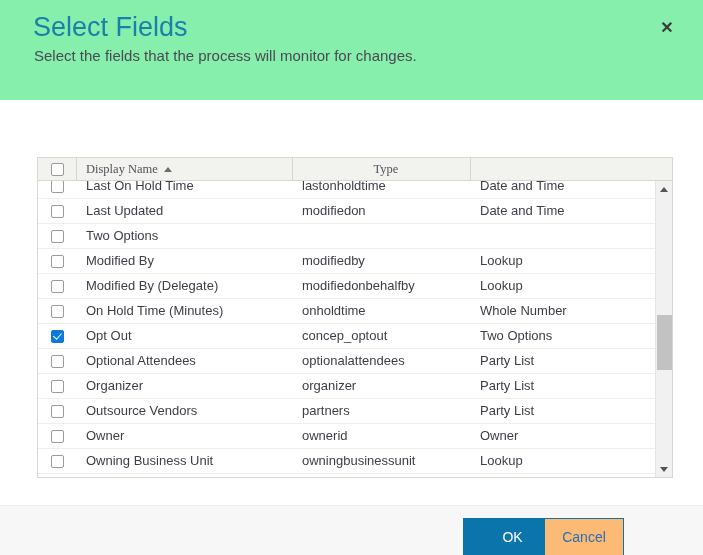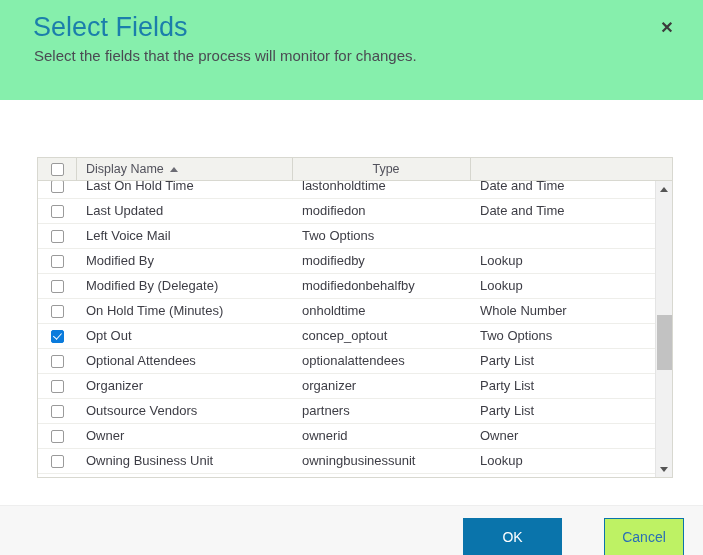--- a/index.html
+++ b/index.html
@@ -90,20 +90,21 @@
   .gh-cell {
     box-sizing: border-box;
     padding-left: 9px;
     height: 23px;
     line-height: 22px;
     display: flex;
     align-items: center;
     border-right: 1px solid #d6d6ce;
     white-space: nowrap;
     overflow: hidden;
+    font-family: Liberation Serif, serif;
   }
   .gh-check { width: 39px; padding-left: 0; justify-content: center; }
   .gh-display { width: 216px; }
   .gh-name { width: 178px; }
   .gh-type { width: 178px; justify-content: center; }
   .gh-blank { flex: 1 1 auto; border-right: none; }
 
   .sort-arrow {
     display: inline-block;
     margin-left: 6px;
@@ -244,23 +245,23 @@
     padding: 18px;
   }
   .btn-ok {
     left: 463px;
     width: 99px;
     background: #0a74ab;
     border: 1px solid #0a74ab;
     color: #ffffff;
   }
   .btn-cancel {
-    left: 604px;
+    left: 544px;
     width: 80px;
-    background: #bef264;
+    background: #fdba74;
     border: 1px solid #0a74ab;
     color: #2b6fb5;
   }
 </style>
 </head>
 <body>
 
 <div class="dialog-header">
   <div class="dialog-title">Select Fields</div>
   <div class="dialog-subtitle">Select the fields that the process will monitor for changes.</div>
@@ -298,21 +299,20 @@
             <span class="cbx"></span>
           </div>
           <div class="gr-cell gr-display">Last Updated</div>
           <div class="gr-cell gr-name">modifiedon</div>
           <div class="gr-cell gr-type">Date and Time</div>
         </div>
         <div class="grid-row">
           <div class="gr-cell gr-check">
             <span class="cbx"></span>
           </div>
-          <div class="gr-cell gr-display">Left Voice Mail</div>
           <div class="gr-cell gr-type">Two Options</div>
         </div>
         <div class="grid-row">
           <div class="gr-cell gr-check">
             <span class="cbx"></span>
           </div>
           <div class="gr-cell gr-display">Modified By</div>
           <div class="gr-cell gr-name">modifiedby</div>
           <div class="gr-cell gr-type">Lookup</div>
         </div>

